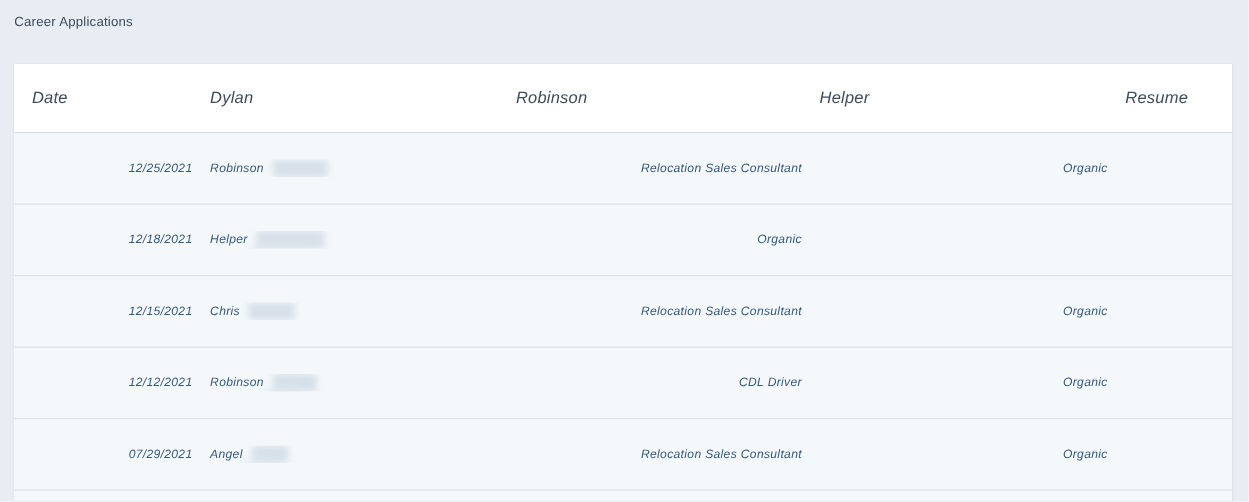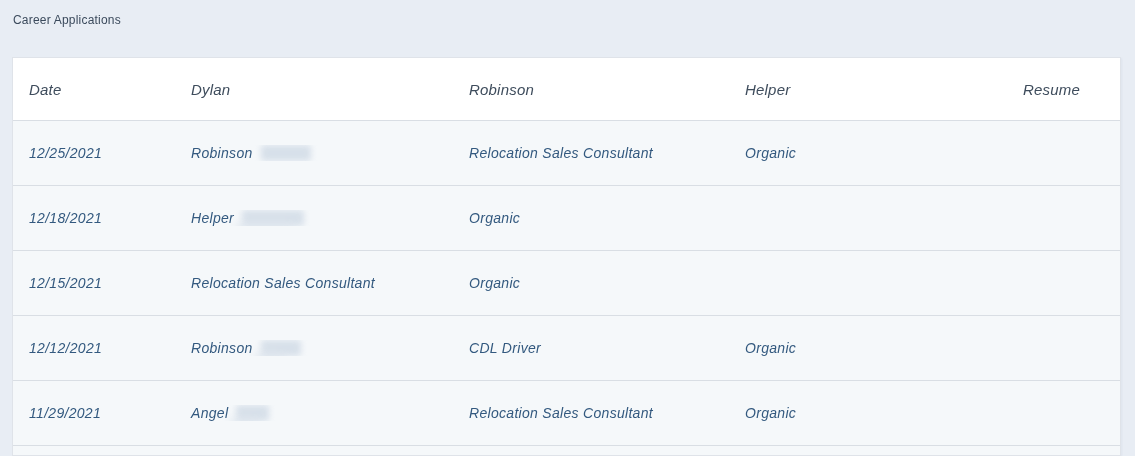--- a/index.html
+++ b/index.html
@@ -58,23 +58,24 @@
   }
   .thead .cell{
     font-size:15px;
     color:var(--header-text);
     letter-spacing:0.2px;
   }
   .trow{
     height:65px;
     background:var(--row-bg);
     border-top:1px solid var(--divider);
-    font-size:14px;
+    font-size:11px;
     color:var(--row-text);
     letter-spacing:0.3px;
+    text-align:right;
   }
   .trow-partial{
     height:12px;
     background:var(--row-bg);
     border-top:1px solid var(--divider);
   }
   .name-cell{
     display:flex;
     align-items:center;
   }
@@ -134,40 +135,46 @@
       <span class="redaction" style="width: 62px;">
         <span class="redaction-tail" style="width: 58px;"></span>
       </span>
     </div>
     <div class="cell">Organic</div>
     <div class="cell"></div>
   </div>
 
   <div class="grid-row trow">
     <div class="cell">12/15/2021</div>
+    <div class="cell name-cell">
+      <span>Chris</span>
+      <span class="redaction" style="width: 42px;">
+        
+      </span>
+    </div>
     <div class="cell">Relocation Sales Consultant</div>
     <div class="cell">Organic</div>
     <div class="cell"></div>
   </div>
 
   <div class="grid-row trow">
     <div class="cell">12/12/2021</div>
     <div class="cell name-cell">
       <span>Robinson</span>
       <span class="redaction" style="width: 40px;">
         <span class="redaction-tail" style="width: 30px;"></span>
       </span>
     </div>
     <div class="cell">CDL Driver</div>
     <div class="cell">Organic</div>
     <div class="cell"></div>
   </div>
 
   <div class="grid-row trow">
-    <div class="cell">11/29/2021</div>
+    <div class="cell">07/29/2021</div>
     <div class="cell name-cell">
       <span>Angel</span>
       <span class="redaction" style="width: 33px;">
         <span class="redaction-tail" style="width: 29px;"></span>
       </span>
     </div>
     <div class="cell">Relocation Sales Consultant</div>
     <div class="cell">Organic</div>
     <div class="cell"></div>
   </div>

